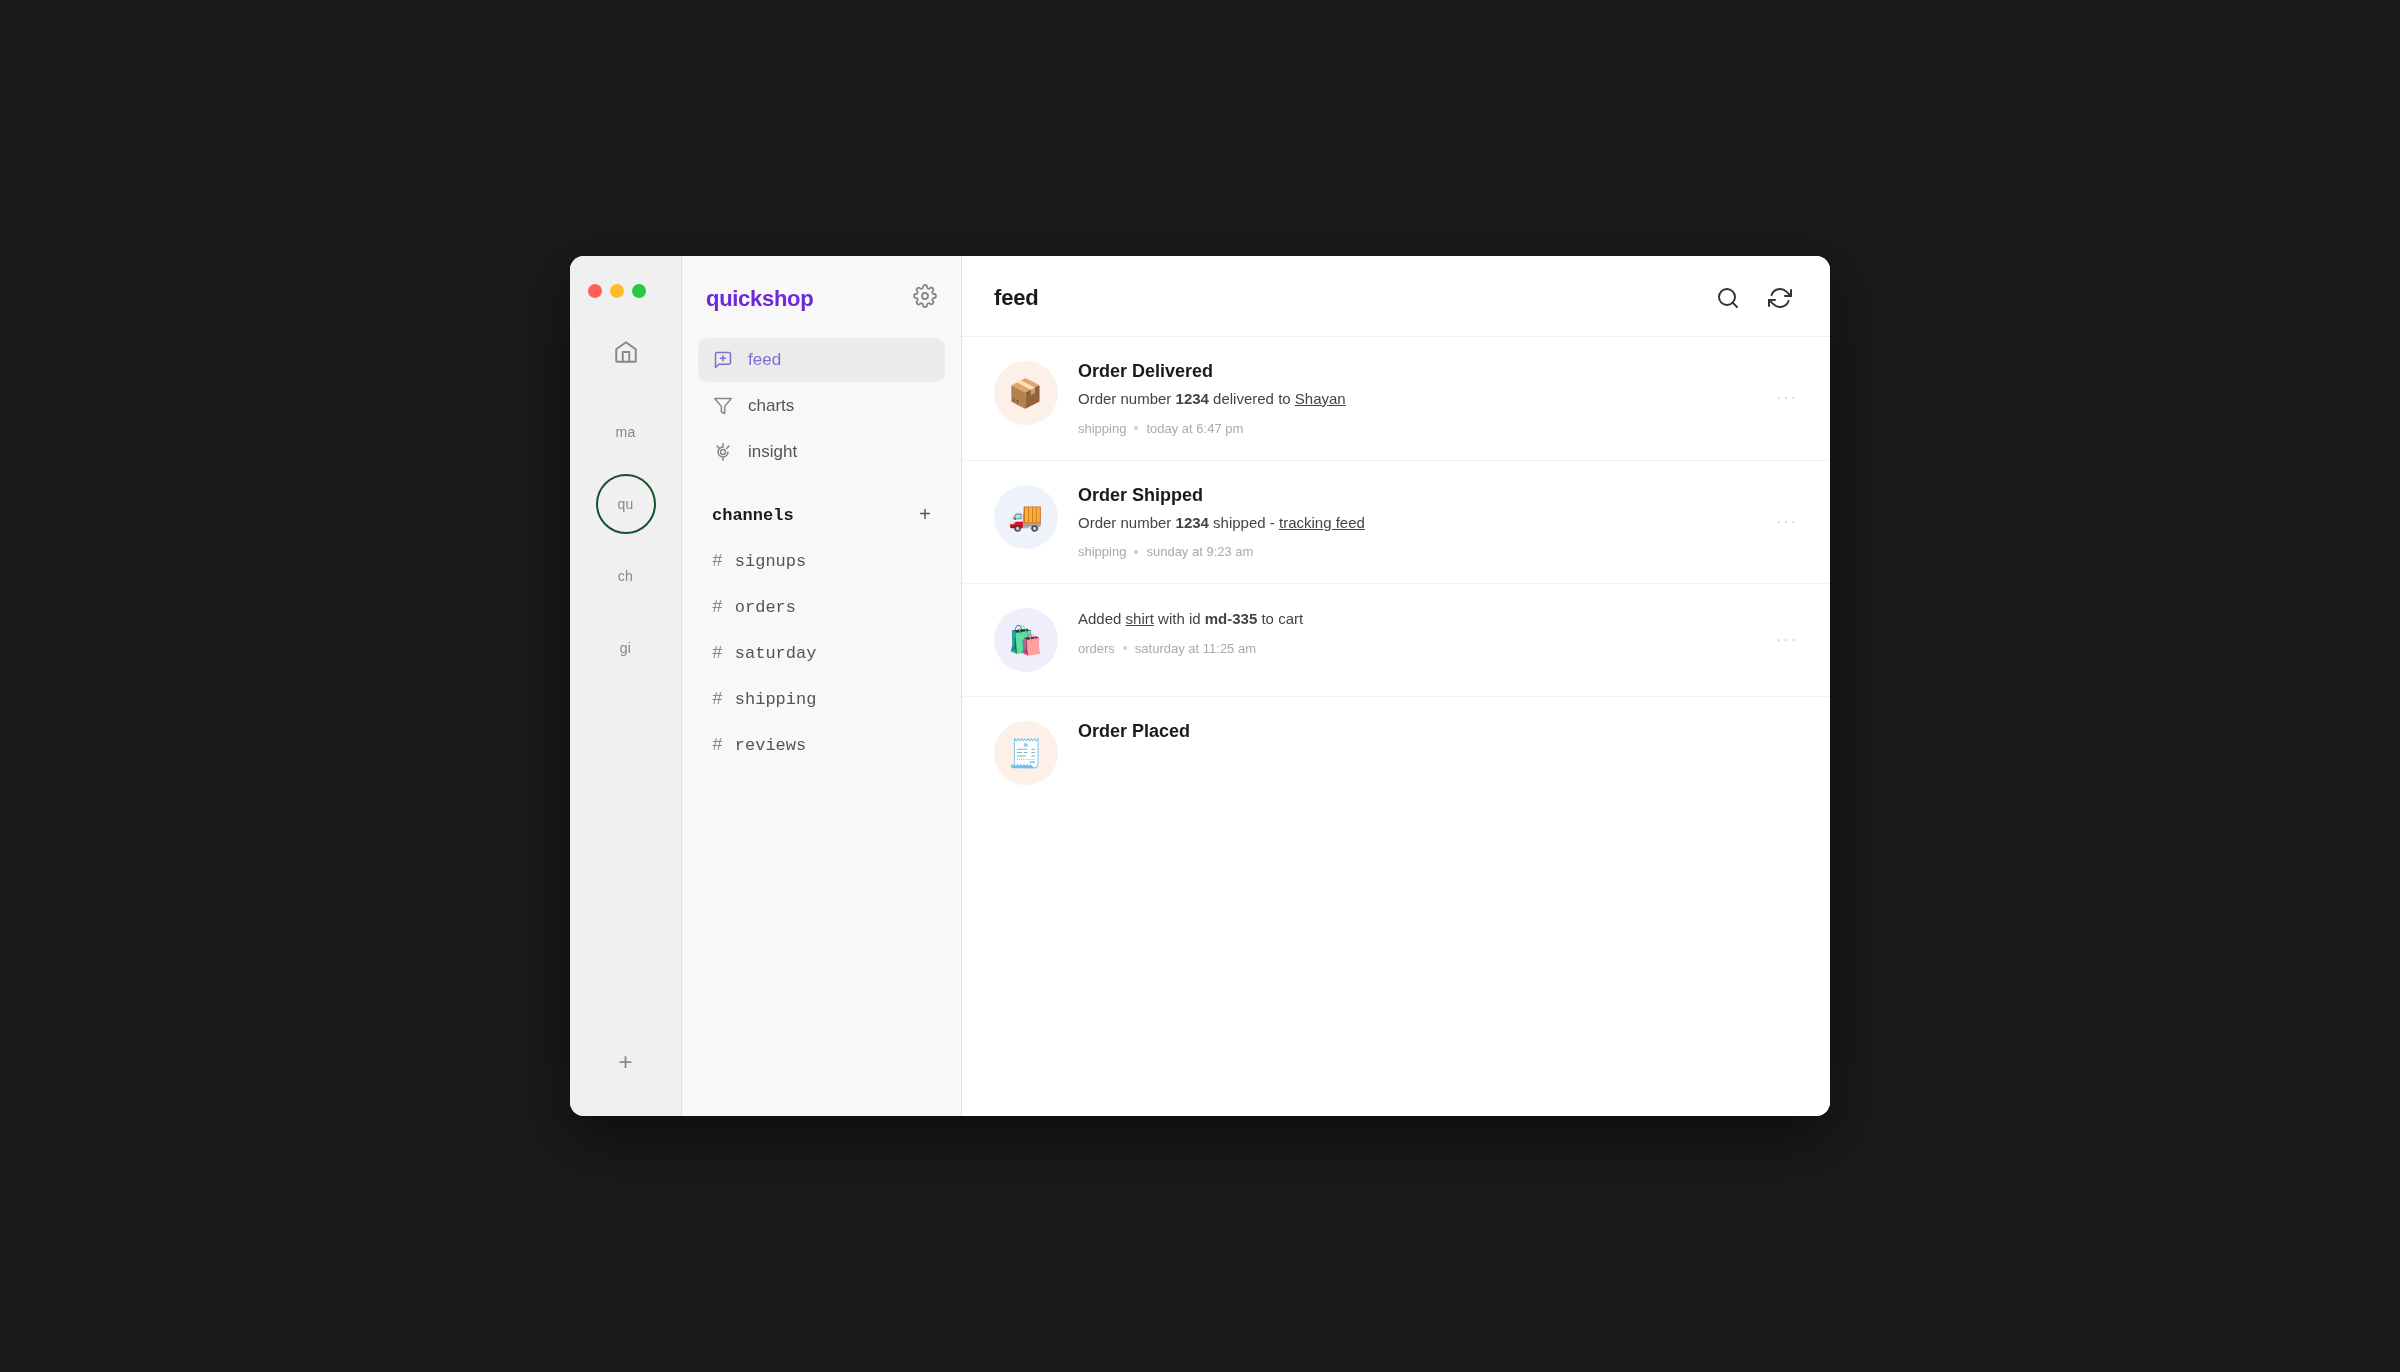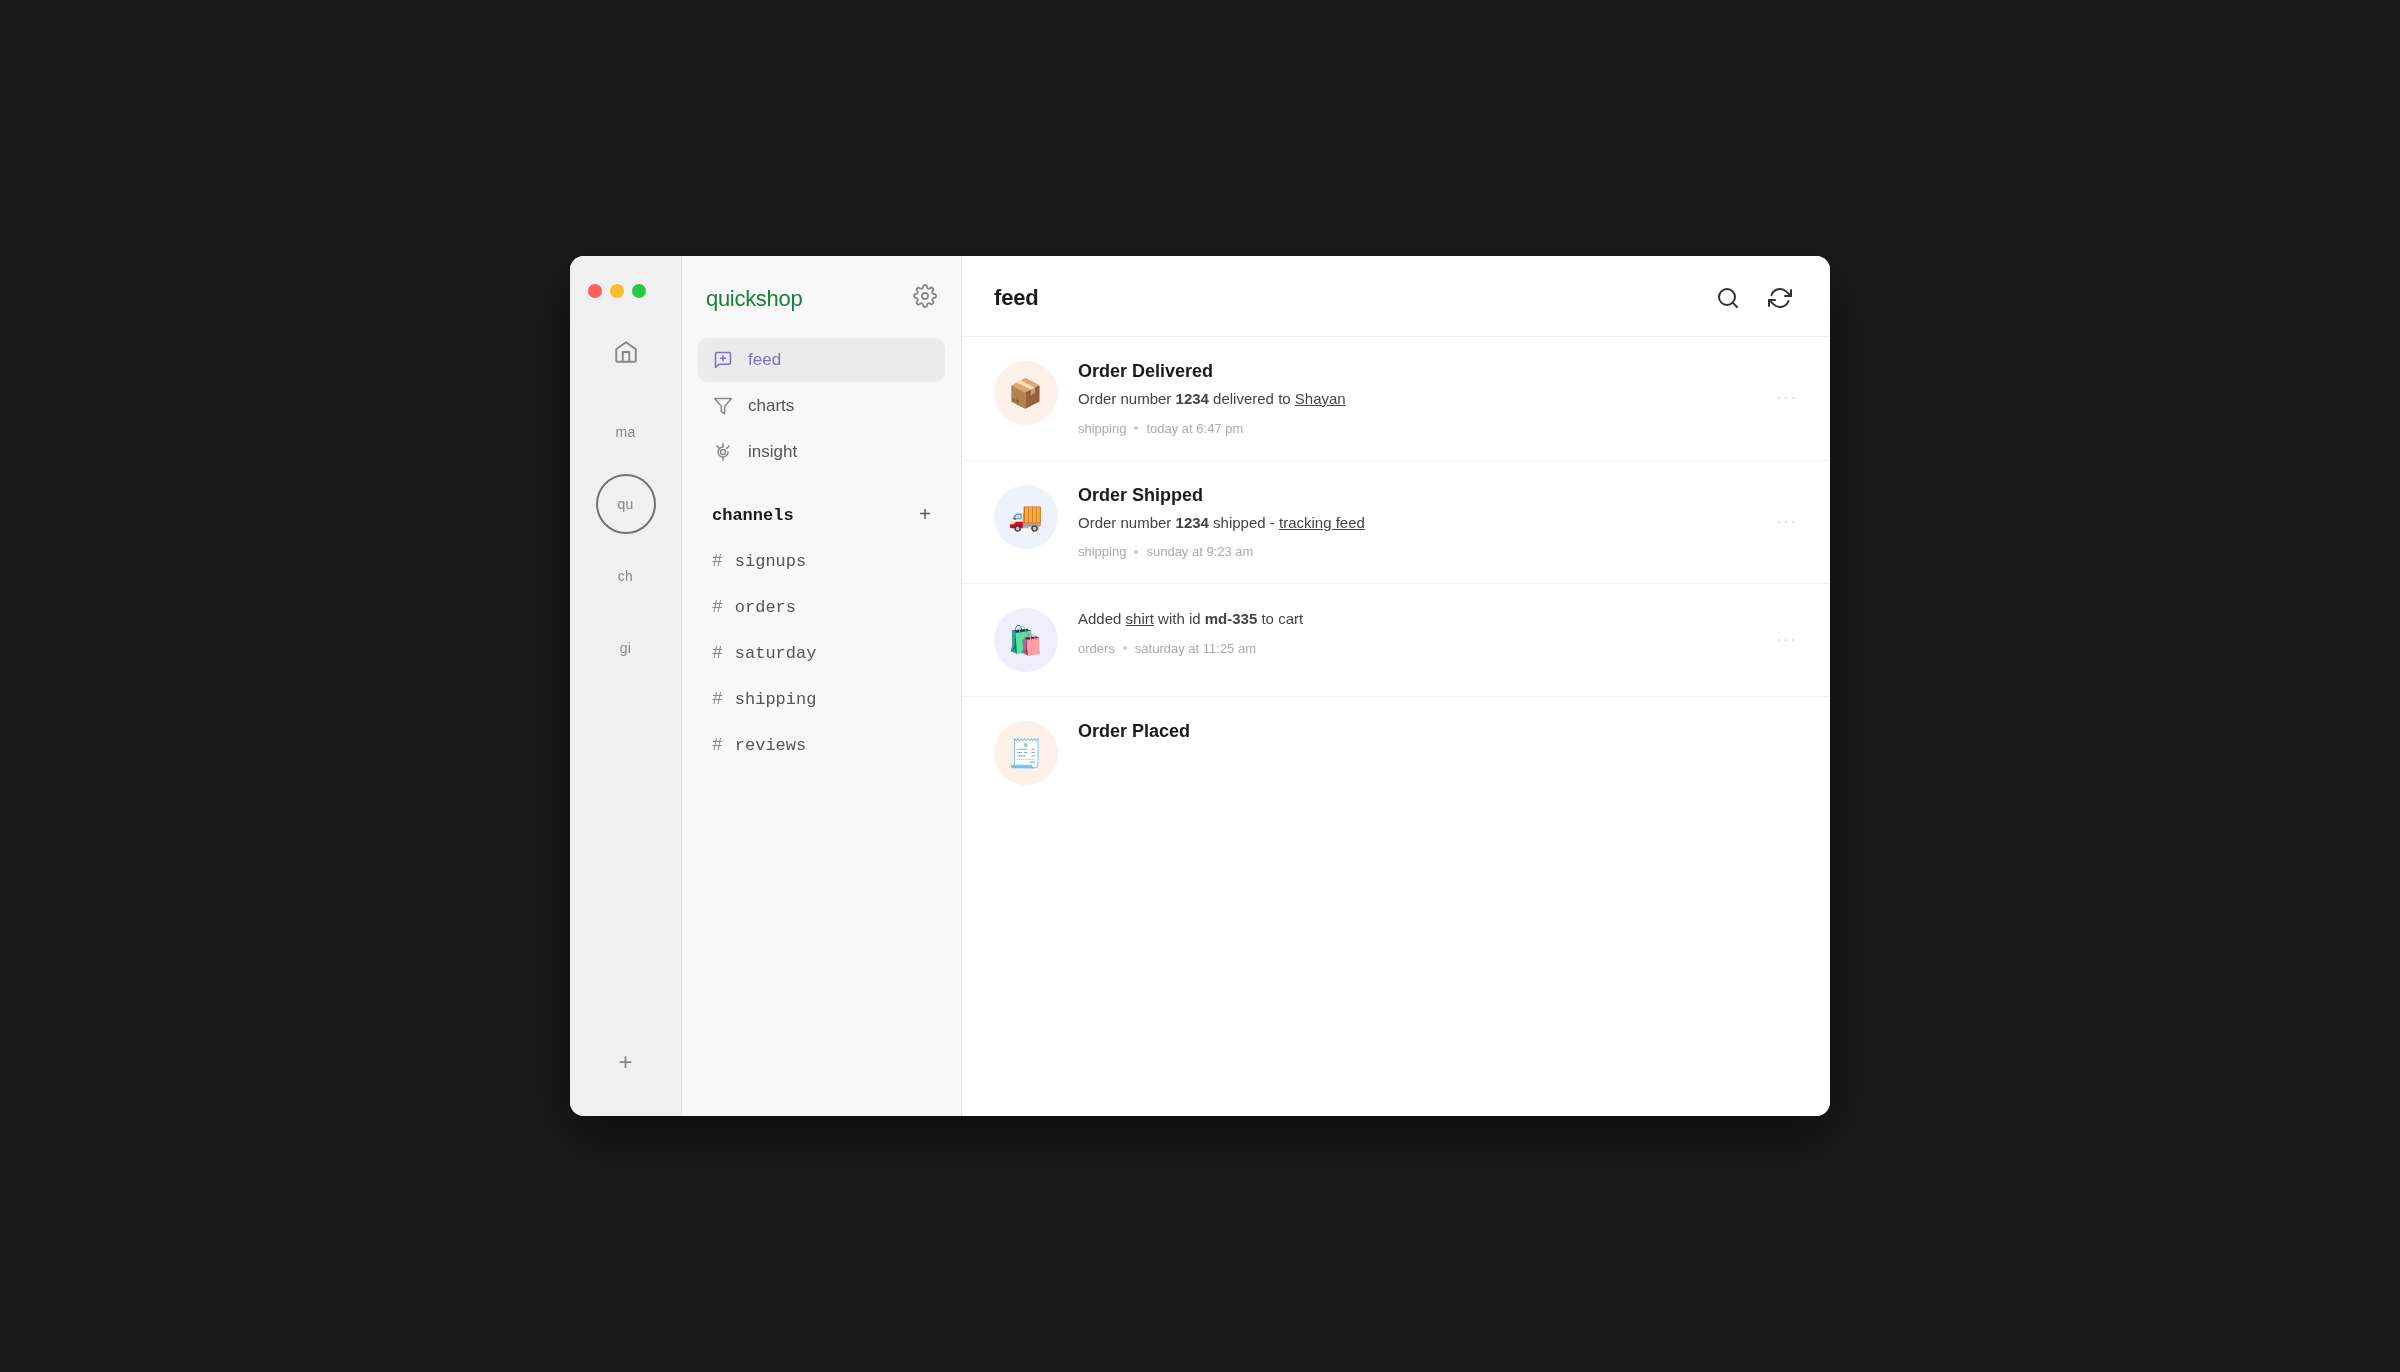--- a/index.html
+++ b/index.html
@@ -48,21 +48,21 @@
       display: flex;
       align-items: center;
       justify-content: center;
       border-radius: 50%;
       cursor: pointer;
       font-size: 22px;
       color: #888;
       margin-bottom: 4px;
     }
     .rail-icon.active {
-      border: 2px solid #737373;
+      border: 2px solid #14532d;
       color: #9b8fef;
       font-weight: 600;
       font-size: 15px;
     }
     .rail-icon-text {
       font-size: 14px;
       color: #888;
       font-weight: 500;
       letter-spacing: 0.3px;
     }
@@ -89,22 +89,22 @@
     }
     .sidebar-header {
       display: flex;
       align-items: center;
       justify-content: space-between;
       margin-bottom: 24px;
       padding: 0 8px;
     }
     .sidebar-title {
       font-size: 22px;
-      font-weight: 400;
-      color: #15803d;
+      font-weight: 700;
+      color: #6d28d9;
       letter-spacing: -0.3px;
     }
     .gear-icon {
       font-size: 22px;
       color: #888;
       cursor: pointer;
     }
     .nav-item {
       display: flex;
       align-items: center;

